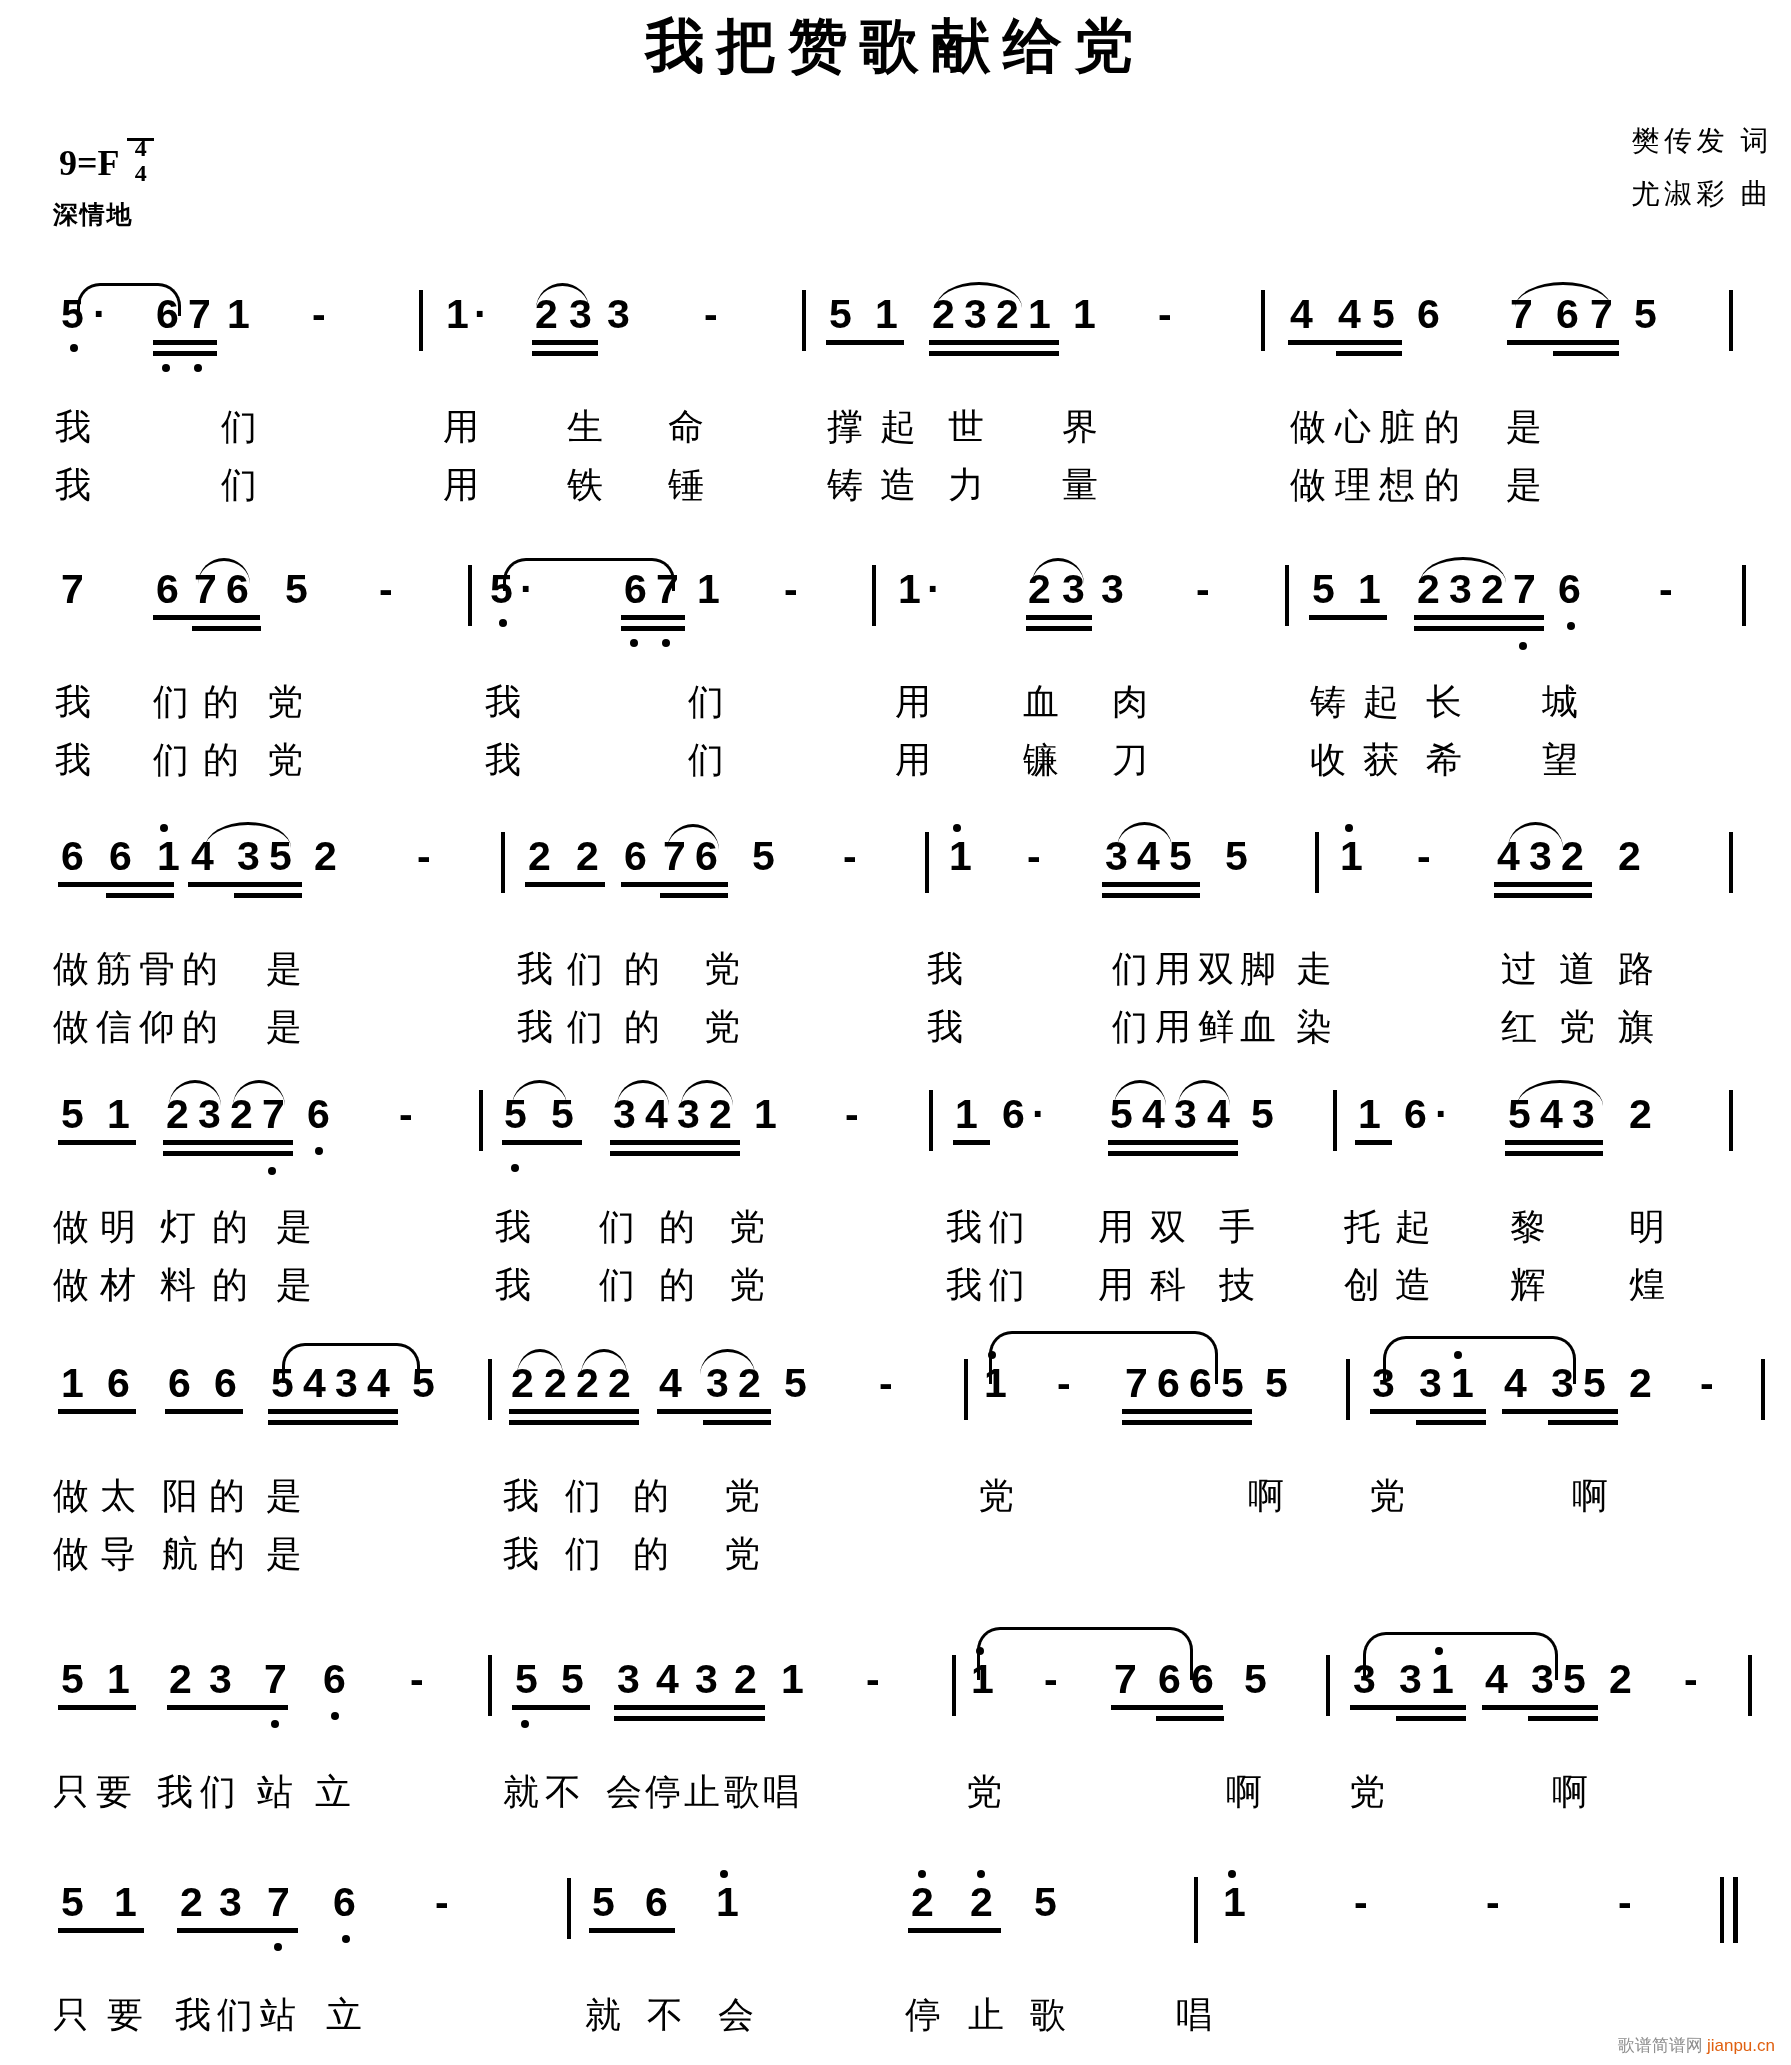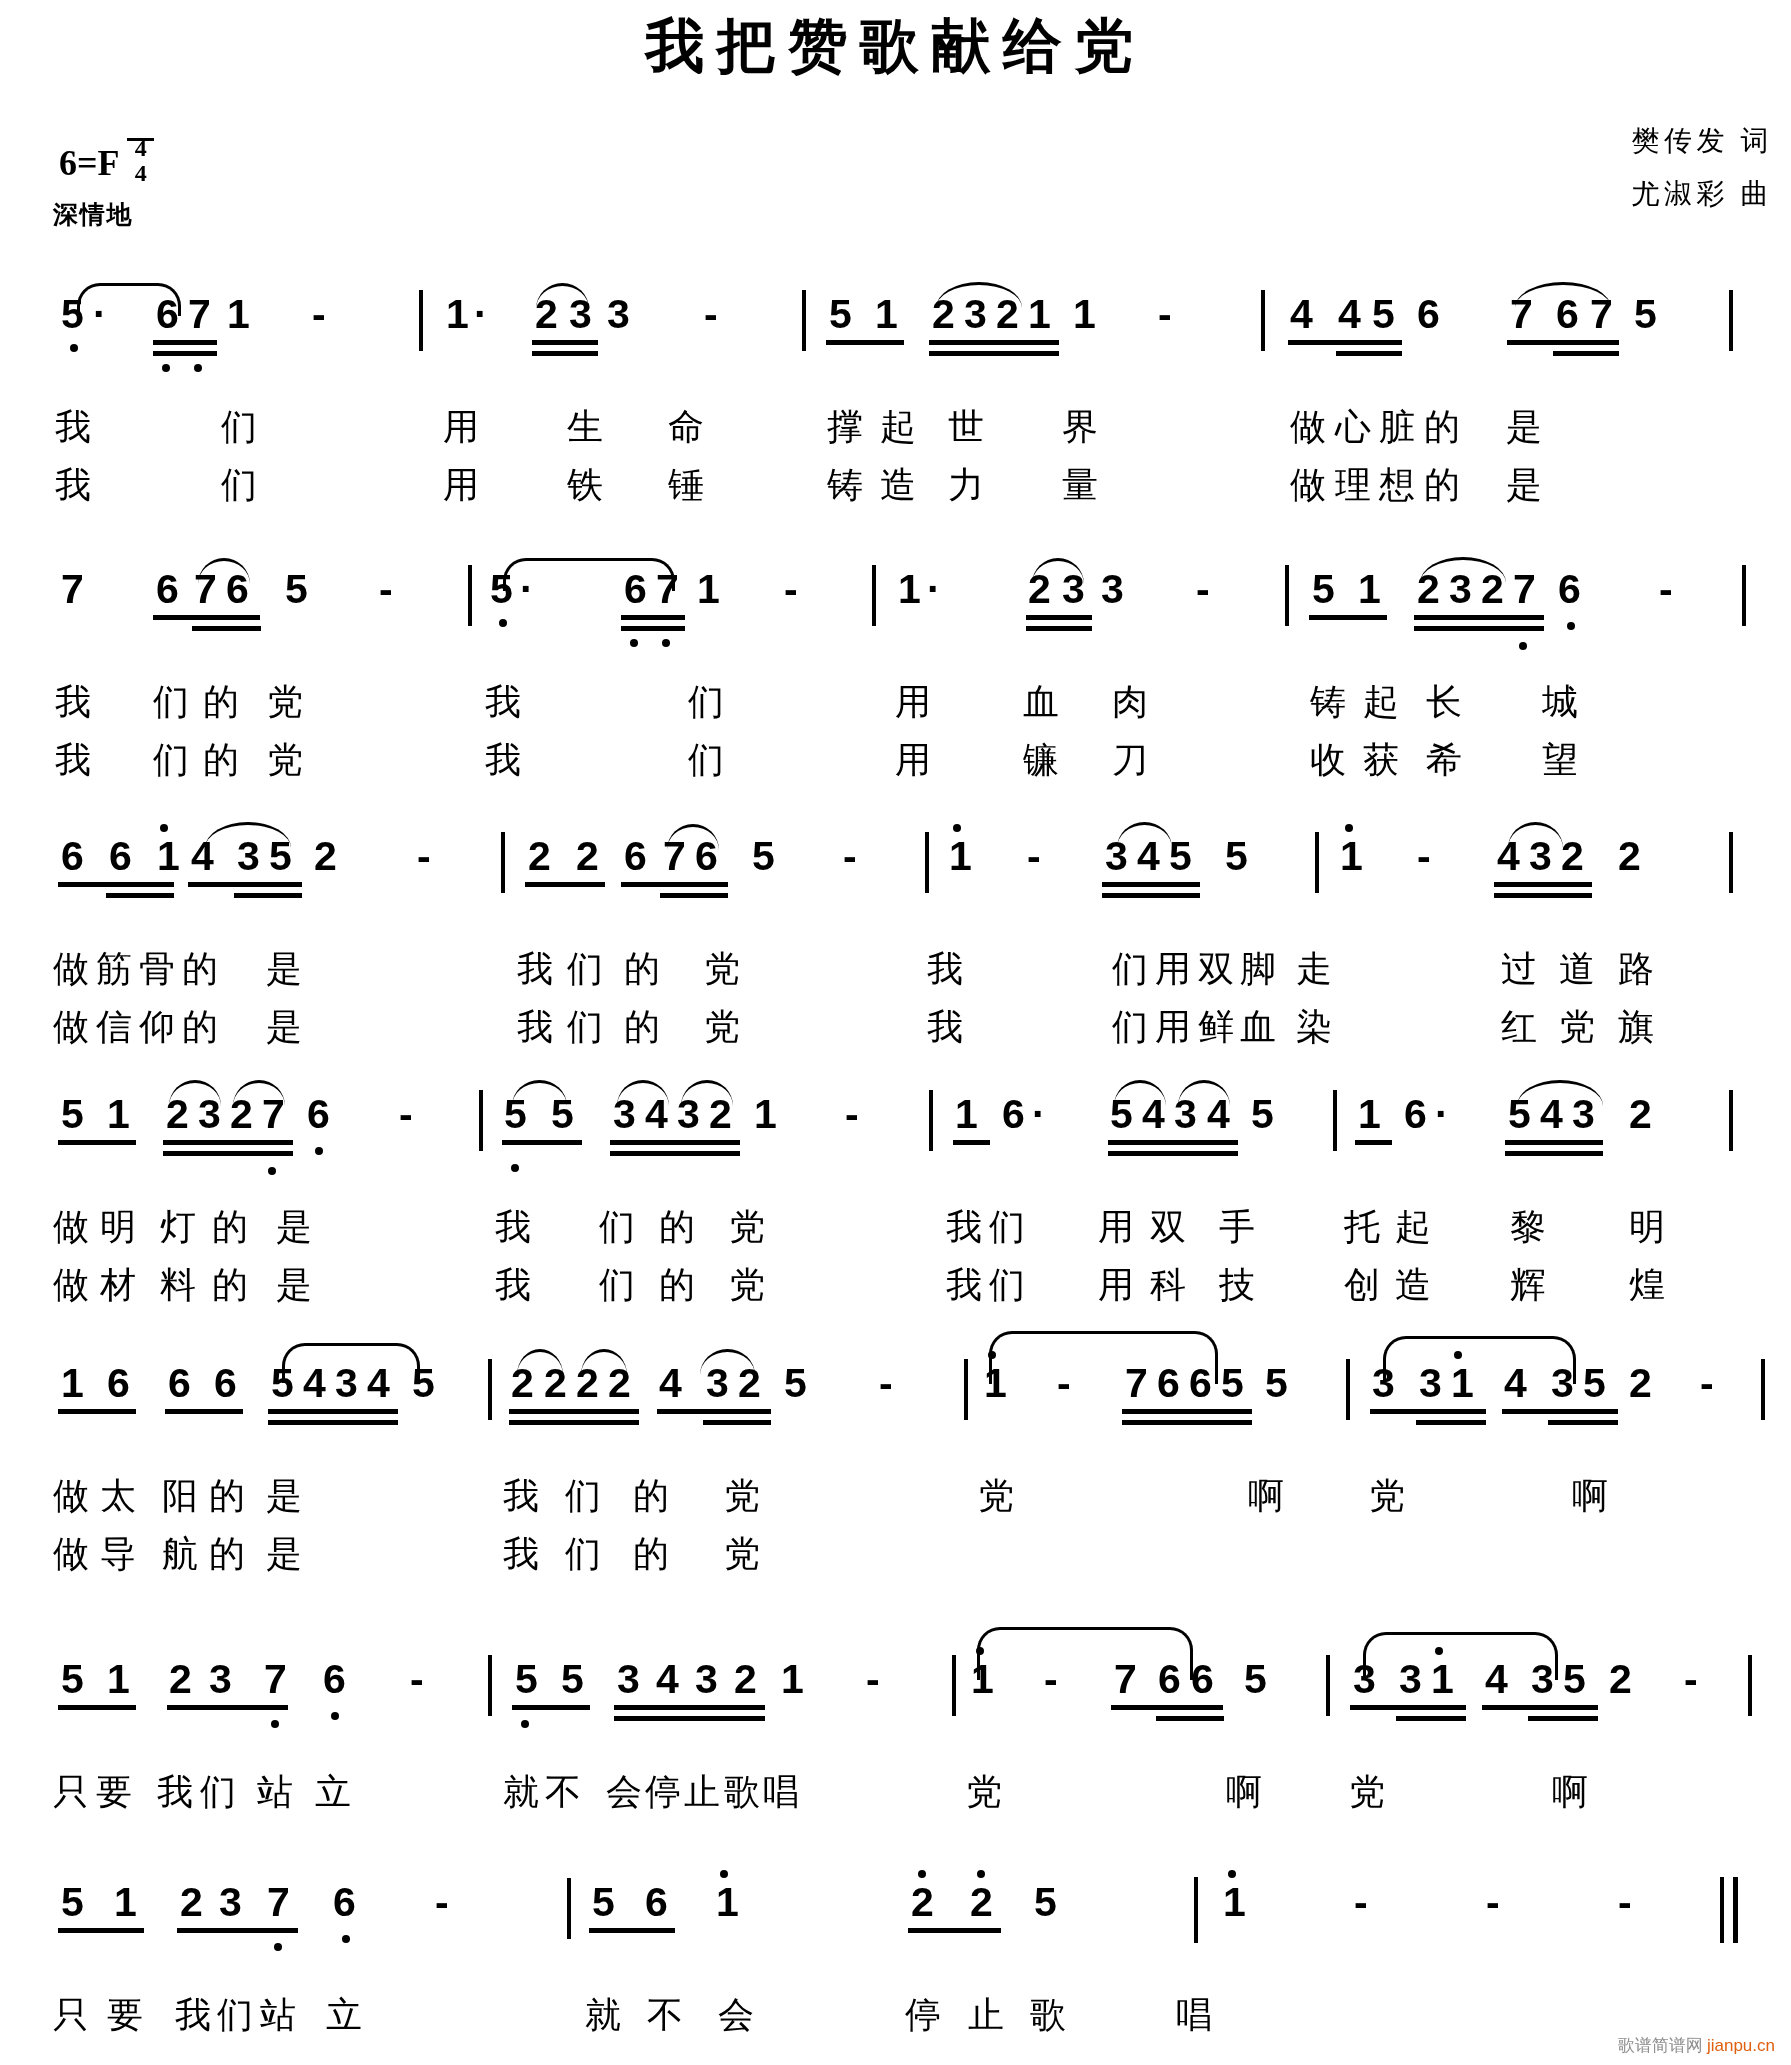--- a/index.html
+++ b/index.html
@@ -97,21 +97,21 @@
 <body>
 
 <div class="title">我把赞歌献给党</div>
 
 <div class="credits">
   <div>樊传发 词</div>
   <div>尤淑彩 曲</div>
 </div>
 
 <div class="keysig">
-  <span>6=F</span>
+  <span>9=F</span>
   <span class="frac">
     <span class="num">4</span>
     <span class="bar"></span>
     <span class="num">4</span>
   </span>
 </div>
 
 <div class="mood">深情地</div>
 
 <div class="system" style="top:294px;">

